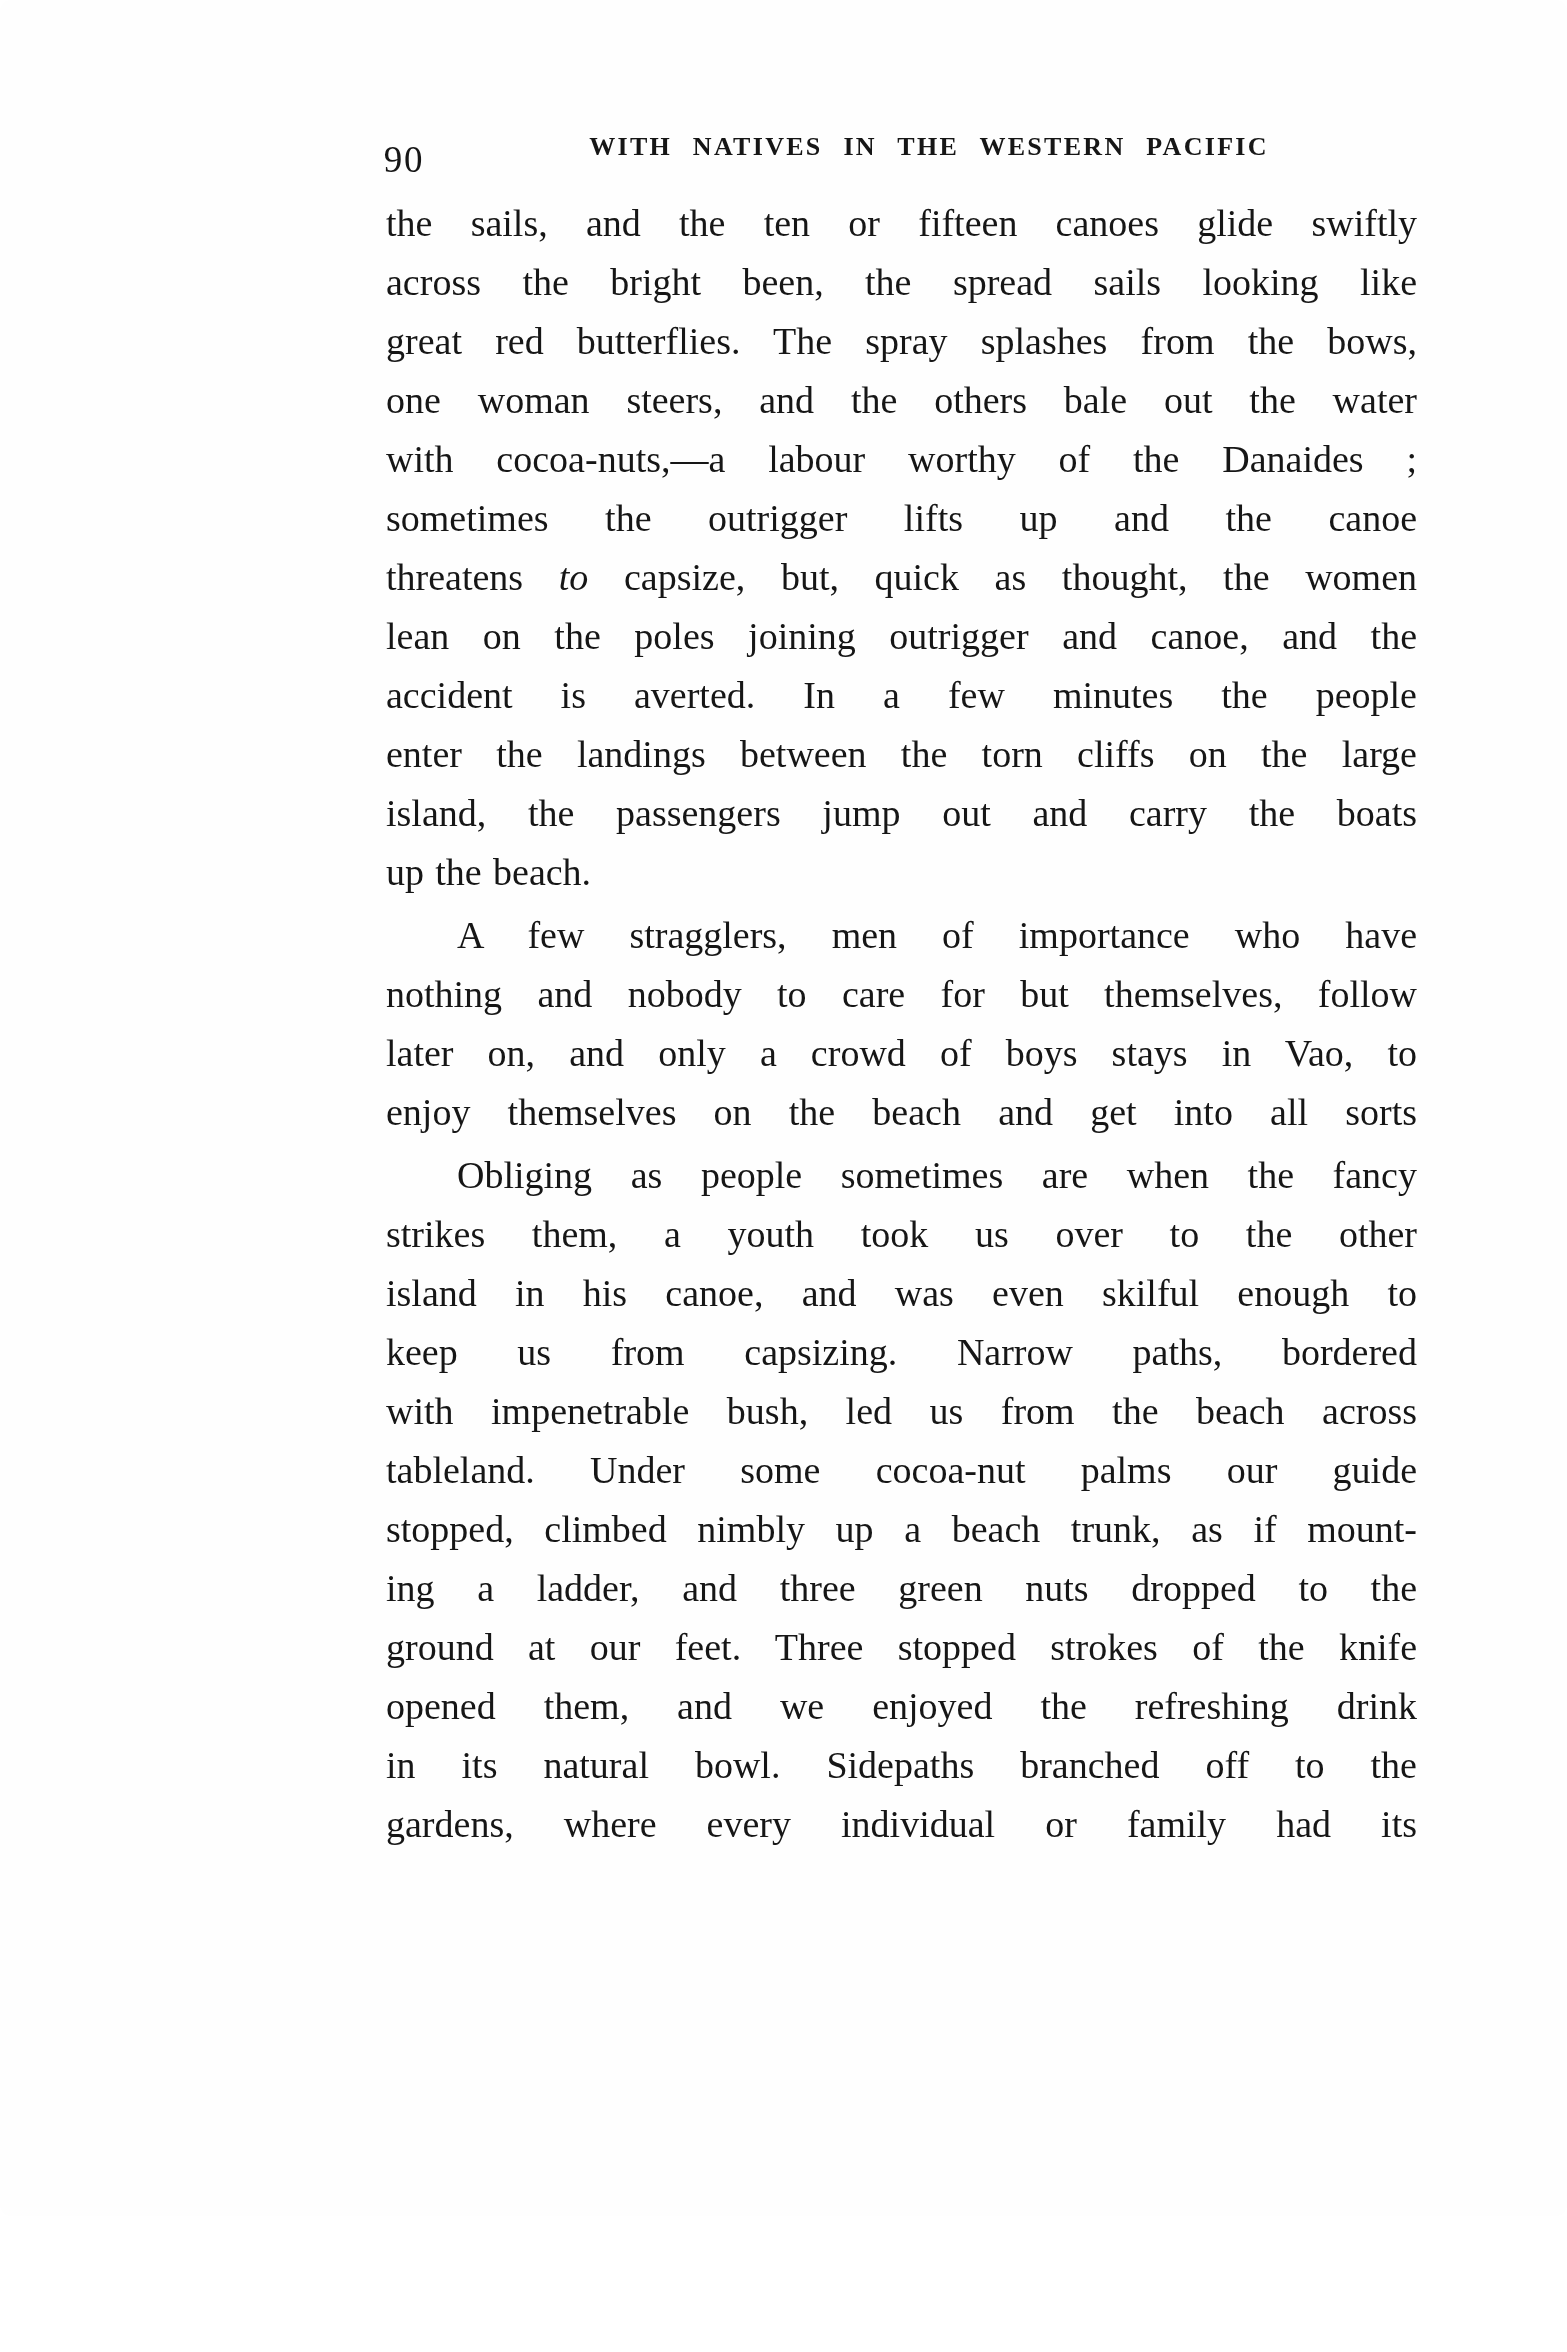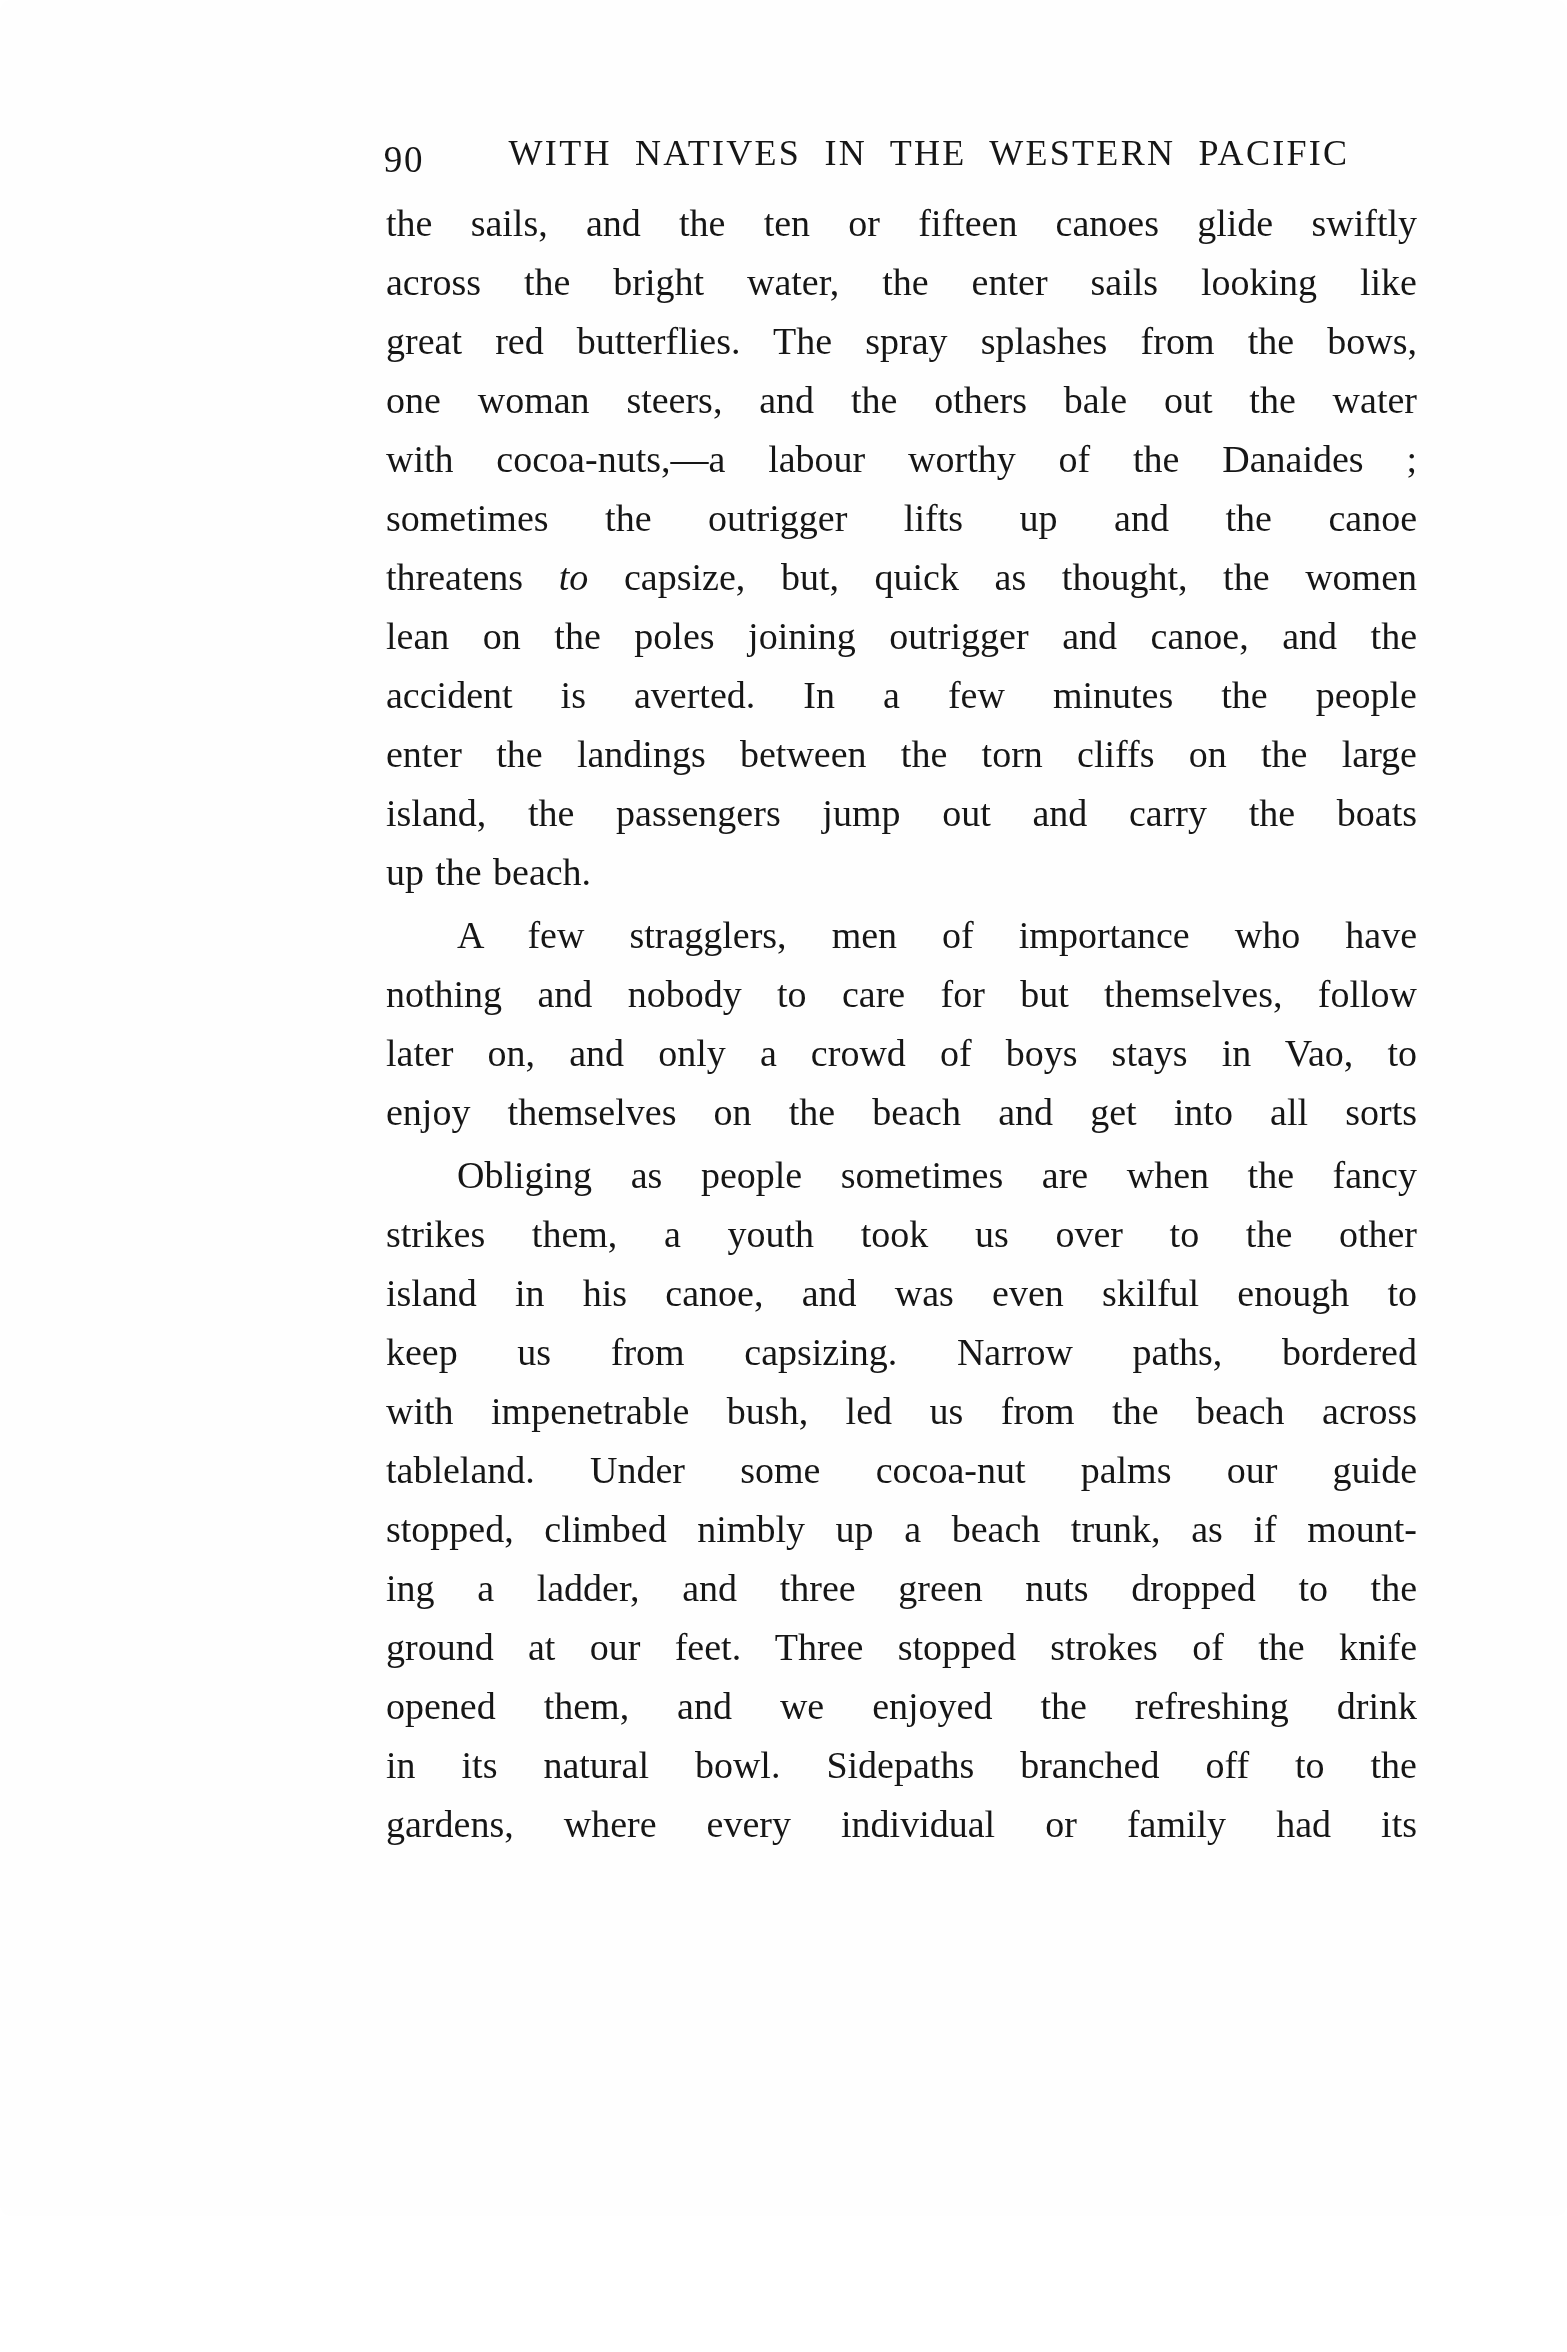--- a/index.html
+++ b/index.html
@@ -27,22 +27,22 @@
   .folio {
     position: absolute;
     left: 1.8px;
     top: 5.5px;
     font-size: 37px;
     letter-spacing: 1.8px;
   }
   .head-title {
     text-align: center;
     text-indent: 55px;
-    font-size: 36px;
-    font-weight: 400;
+    font-size: 26px;
+    font-weight: 700;
     letter-spacing: 2.3px;
     word-spacing: 12px;
     white-space: nowrap;
   }
   .text-block {
     position: absolute;
     top: 190px;
     left: 382px;
     width: 1039px;
     font-size: 38px;
@@ -67,21 +67,21 @@
 <body>
 
 <div class="page">
   <header class="running-head">
     <span class="folio">90</span>
     <div class="head-title">WITH NATIVES IN THE WESTERN PACIFIC</div>
   </header>
   <main class="text-block" id="paragraphs">
       <div class="paragraph">
         <div class="line">the sails, and the ten or fifteen canoes glide swiftly</div>
-        <div class="line">across the bright water, the enter sails looking like</div>
+        <div class="line">across the bright been, the spread sails looking like</div>
         <div class="line">great red butterflies. The spray splashes from the bows,</div>
         <div class="line">one woman steers, and the others bale out the water</div>
         <div class="line">with cocoa-nuts,—a labour worthy of the Danaides ;</div>
         <div class="line">sometimes the outrigger lifts up and the canoe</div>
         <div class="line">threatens <i>to</i> capsize, but, quick as thought, the women</div>
         <div class="line">lean on the poles joining outrigger and canoe, and the</div>
         <div class="line">accident is averted. In a few minutes the people</div>
         <div class="line">enter the landings between the torn cliffs on the large</div>
         <div class="line">island, the passengers jump out and carry the boats</div>
         <div class="line no-justify">up the beach.</div>

